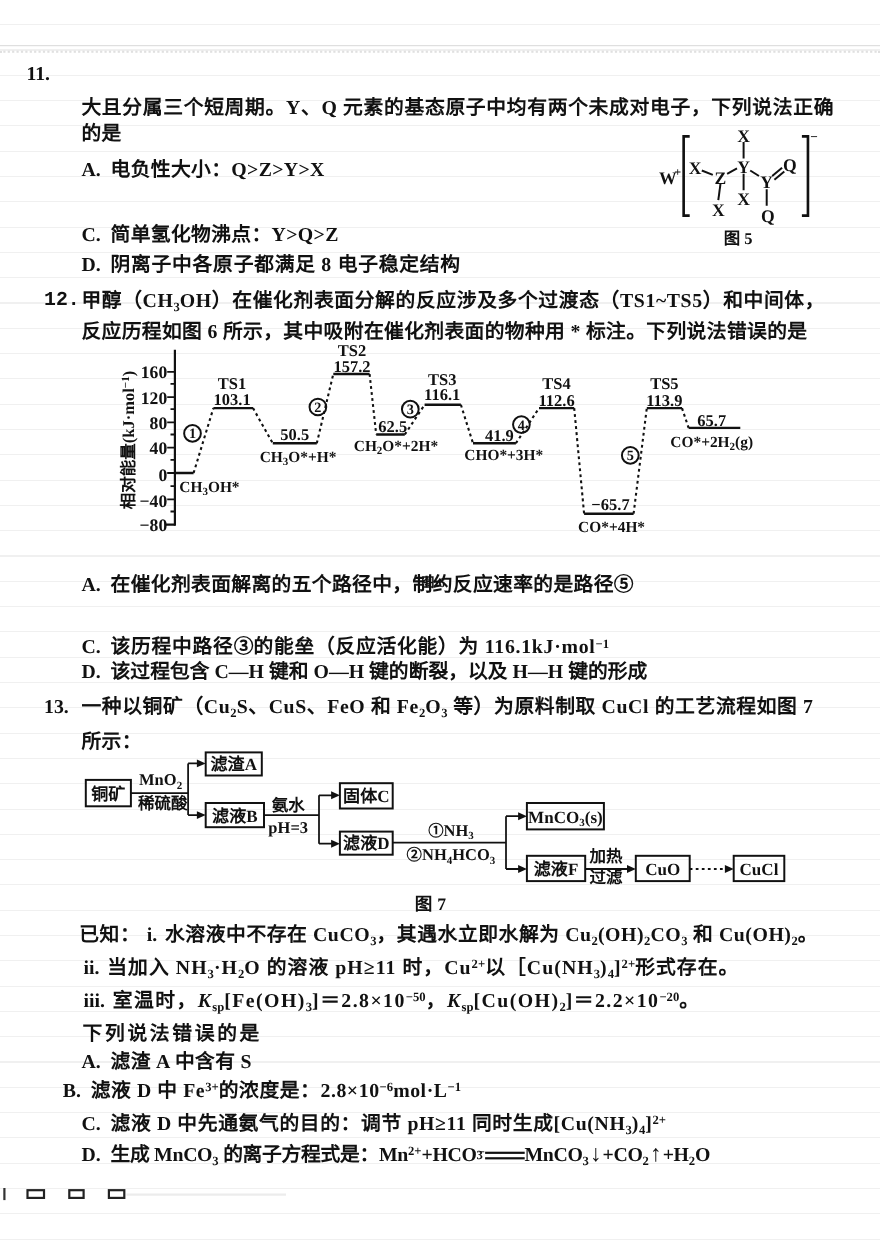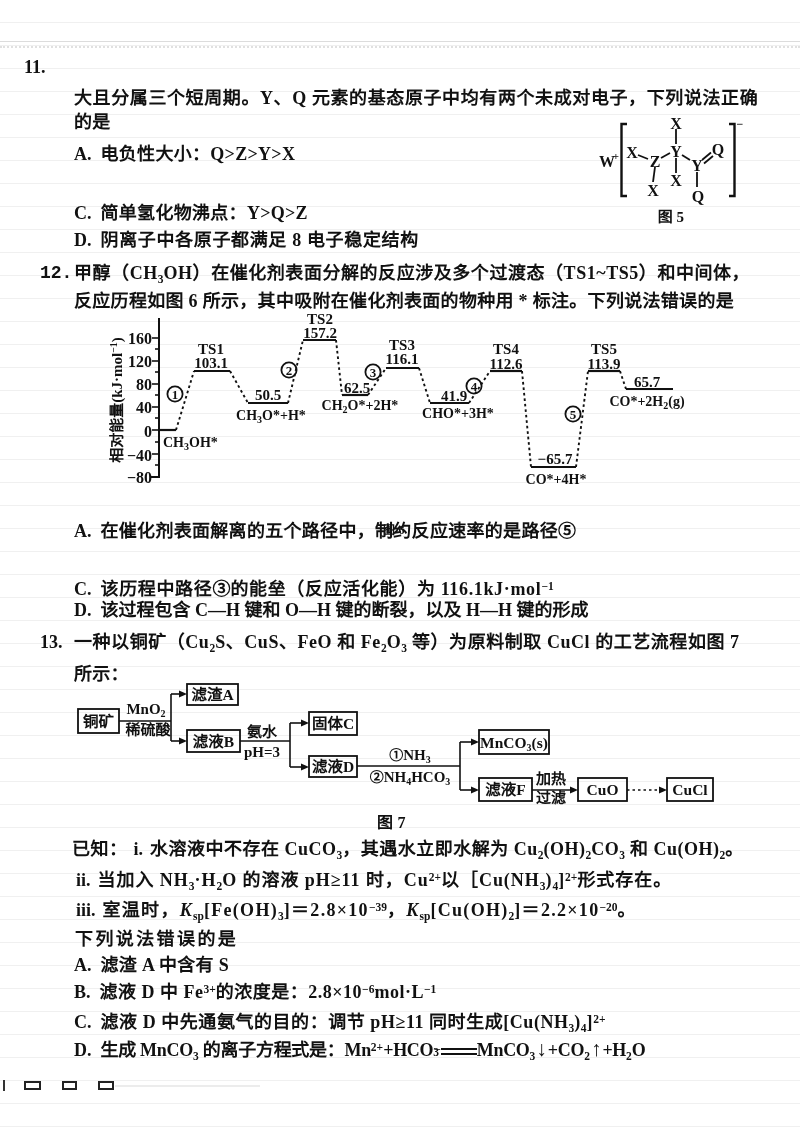--- a/index.html
+++ b/index.html
@@ -235,24 +235,24 @@
     <text x="410" y="760"><tspan font-size="14">①</tspan>NH<tspan font-size="10" dy="3">3</tspan></text>
     <text x="410" y="782"><tspan font-size="14">②</tspan>NH<tspan font-size="10" dy="3">4</tspan><tspan dy="-3">HCO</tspan><tspan font-size="10" dy="3">3</tspan></text>
     <text x="551" y="784">加热</text>
     <text x="551" y="803">过滤</text>
   </g>
 </svg>
 <div class="ln" style="top:813px;left:377px;font-size:16px;">图 7</div>
 
 <div class="ln" style="top:839px;left:72px;letter-spacing:0.5px;font-family:Liberation Serif, serif;">已知：<span class="num" style="margin:0 7px 0 6px;">i.</span>水溶液中不存在 CuCO<sub>3</sub>，其遇水立即水解为 Cu<sub>2</sub>(OH)<sub>2</sub>CO<sub>3</sub> 和 Cu(OH)<sub>2</sub>。</div>
 <div class="ln" style="top:867px;left:76px;letter-spacing:0.95px;"><span class="num" style="margin-right:7px;">ii.</span>当加入 NH<sub>3</sub>·H<sub>2</sub>O 的溶液 pH≥11 时，Cu<sup>2+</sup>以［Cu(NH<sub>3</sub>)<sub>4</sub>]<sup>2+</sup>形式存在。</div>
-<div class="ln" style="top:897px;left:76px;letter-spacing:1.3px;"><span class="num" style="margin-right:7px;">iii.</span>室温时，<i>K</i><sub>sp</sub>[Fe(OH)<sub>3</sub>]＝2.8×10<sup>−39</sup>，<i>K</i><sub>sp</sub>[Cu(OH)<sub>2</sub>]＝2.2×10<sup>−20</sup>。</div>
+<div class="ln" style="top:897px;left:76px;letter-spacing:1.3px;"><span class="num" style="margin-right:7px;">iii.</span>室温时，<i>K</i><sub>sp</sub>[Fe(OH)<sub>3</sub>]＝2.8×10<sup>−50</sup>，<i>K</i><sub>sp</sub>[Cu(OH)<sub>2</sub>]＝2.2×10<sup>−20</sup>。</div>
 <div class="ln" style="top:929px;left:75px;letter-spacing:2.4px;">下列说法错误的是</div>
 <div class="ln" style="top:955px;left:74px;"><span class="num">A.&nbsp;&nbsp;</span>滤渣 A 中含有 S</div>
-<div class="ln" style="top:979px;left:74px;letter-spacing:0.5px;"><span class="num">B.&nbsp;&nbsp;</span>滤液 D 中 Fe<sup>3+</sup>的浓度是：2.8×10<sup>−6</sup>mol·L<sup>−1</sup></div>
+<div class="ln" style="top:979px;left:57px;letter-spacing:0.5px;"><span class="num">B.&nbsp;&nbsp;</span>滤液 D 中 Fe<sup>3+</sup>的浓度是：2.8×10<sup>−6</sup>mol·L<sup>−1</sup></div>
 <div class="ln" style="top:1009px;left:74px;letter-spacing:0.55px;"><span class="num">C.&nbsp;&nbsp;</span>滤液 D 中先通氨气的目的：调节 pH≥11 同时生成[Cu(NH<sub>3</sub>)<sub>4</sub>]<sup>2+</sup></div>
 <div class="ln" style="top:1037px;left:74px;letter-spacing:-0.3px;"><span class="num">D.&nbsp;&nbsp;</span>生成 MnCO<sub>3</sub> 的离子方程式是：Mn<sup>2+</sup>+HCO<span class="stk"><span class="t">−</span><span class="b">3</span></span><span class="eq2"></span>MnCO<sub>3</sub><span class="ar">↓</span>+CO<sub>2</sub><span class="ar">↑</span>+H<sub>2</sub>O</div>
 
 <div style="position:absolute;top:1080px;left:3px;width:2px;height:11px;background:#333;"></div>
 <div style="position:absolute;top:1085px;left:115px;width:145px;height:2px;background:#ececec;"></div>
 <div style="position:absolute;top:1081px;left:24px;width:13px;height:5px;border:2px solid #222;"></div>
 <div style="position:absolute;top:1081px;left:62px;width:11px;height:5px;border:2px solid #222;"></div>
 <div style="position:absolute;top:1081px;left:98px;width:12px;height:5px;border:2px solid #222;"></div>
 </div>
 

